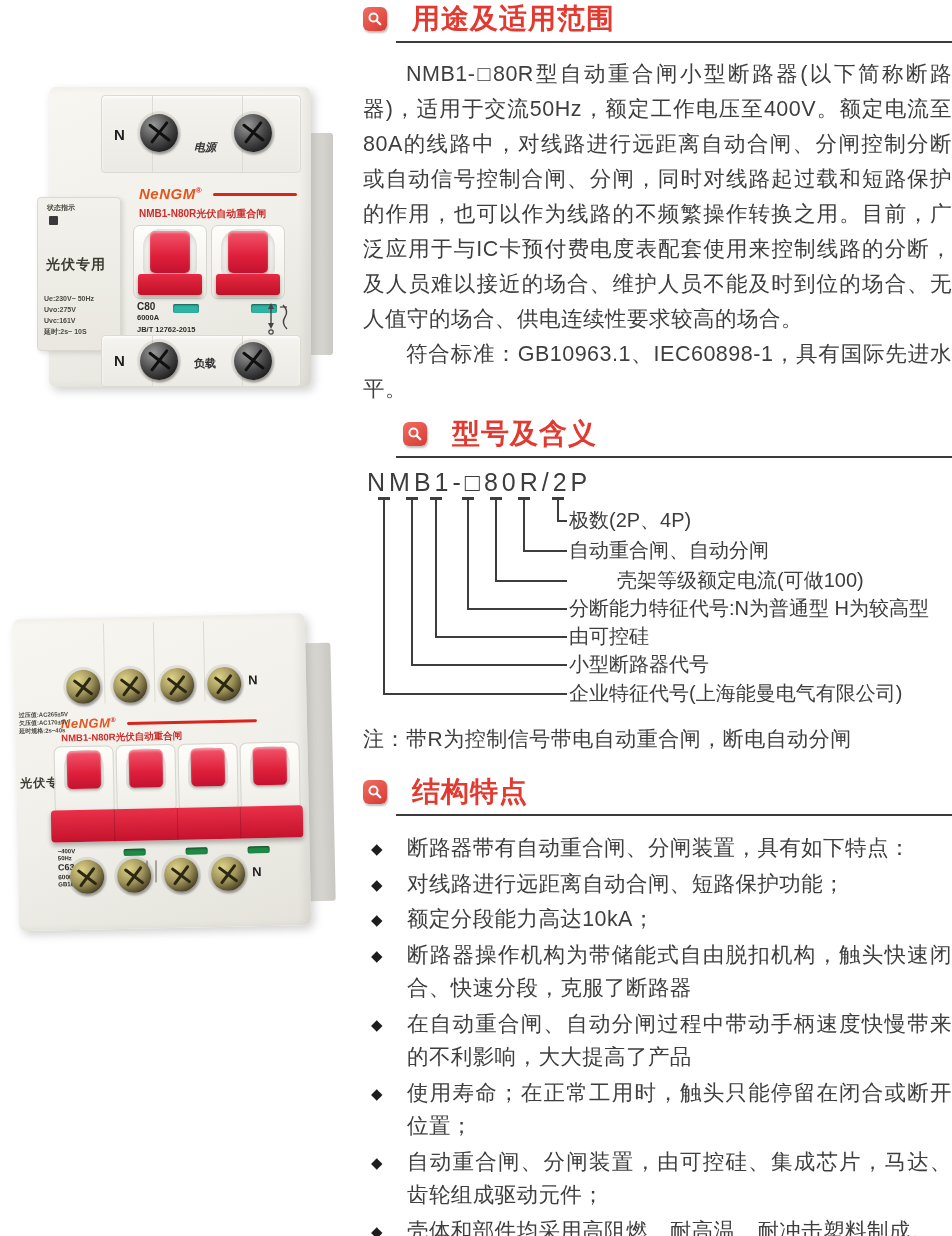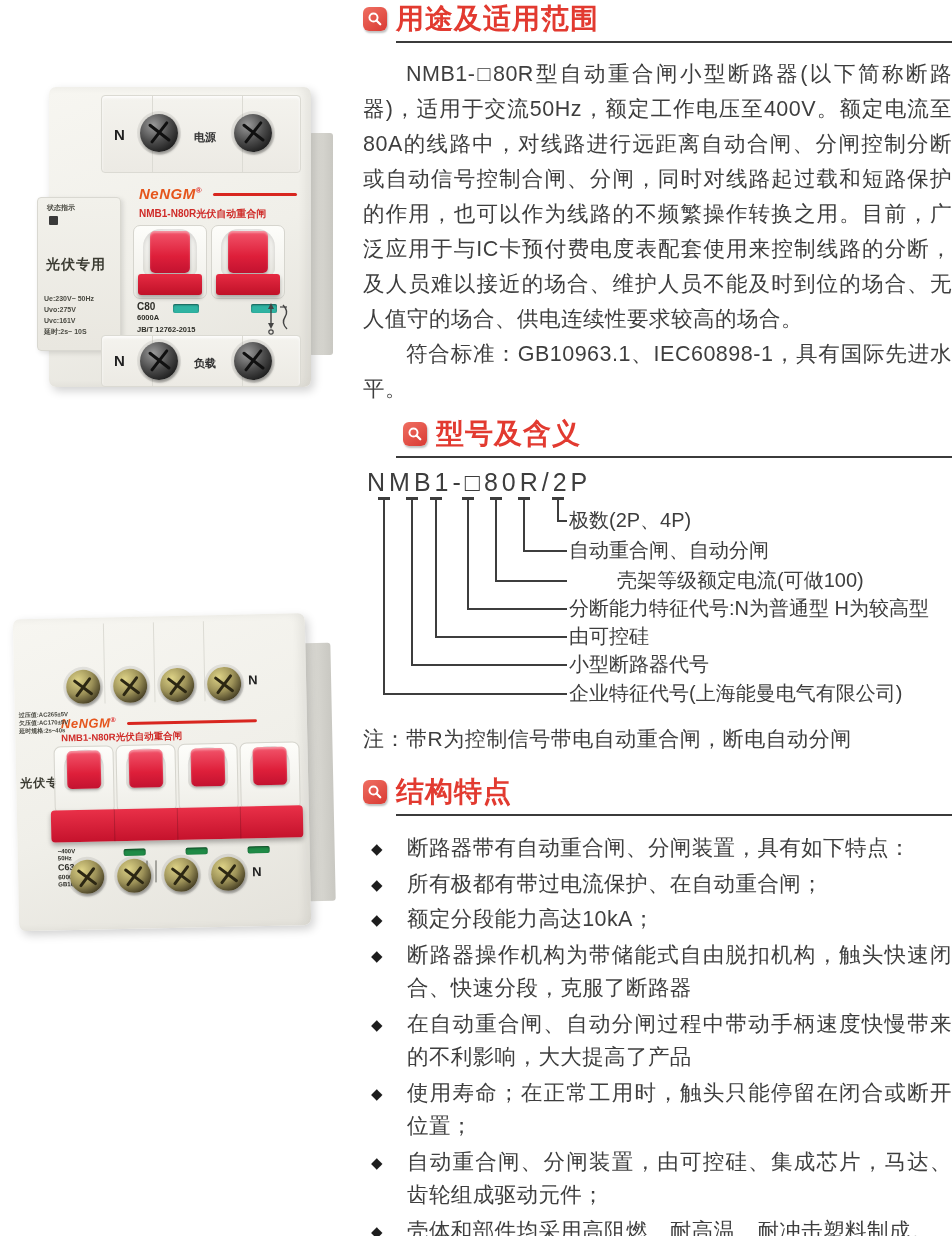--- a/index.html
+++ b/index.html
@@ -2,21 +2,21 @@
 <html><head>
 <meta charset="utf-8">
 <style>
   html,body{margin:0;padding:0;background:#fff;}
   .page{position:relative;width:952px;height:1236px;background:#ffffff;overflow:hidden;
         font-family:"Liberation Sans","DejaVu Sans",sans-serif;color:#3e3e3e;}
 
   
   .right-col{position:absolute;left:363px;top:0;width:589px;}
 
-  .sec-head{display:flex;align-items:center;gap:9px;}
+  .sec-head{display:flex;align-items:center;gap:25px;}
   .sec-icon{width:24px;height:24px;border-radius:6px;flex:0 0 24px;
             background:linear-gradient(145deg,#ef6f62,#d93a33);
             box-shadow:1px 2px 2px rgba(0,0,0,.25);display:flex;align-items:center;justify-content:center;}
   .sec-icon svg{width:18px;height:18px;display:block;}
   .sec-title{margin:0;font-size:28px;line-height:34px;font-weight:700;color:#e23a30;letter-spacing:1px;}
   .sec-rule{margin:5px 0 0 33px;border-top:2px solid #3b3b3b;}
 
   .para{margin:14px 0 0 0;font-size:21.5px;line-height:35px;text-align:justify;
         text-indent:2em;letter-spacing:.5px;color:#3e3e3e;}
   .para.tight{margin-top:0;}
@@ -88,21 +88,21 @@
 
   <div class="breaker" style="left:35px;top:85px;width:300px;height:305px;">
     <div class="rail-fin" style="right:2px;top:48px;width:24px;height:222px;"></div>
     <div class="b-main" style="left:14px;top:2px;width:262px;height:300px;"></div>
 
     <div class="tblock" style="left:66px;top:10px;width:198px;height:76px;">
       <div class="seam" style="left:50px;"></div>
       <div class="seam" style="left:140px;"></div>
       <span class="tlabel" style="left:12px;top:30px;font-size:15px;">N</span>
       <div class="screw" style="left:38px;top:18px;width:38px;height:38px;"></div>
-      <span class="tlabel" style="left:92px;top:34px;font-size:11px;color:#333;">电源</span>
+      <span class="tlabel" style="left:92px;top:44px;font-size:11px;color:#333;font-style:italic;">电源</span>
       <div class="screw" style="left:132px;top:18px;width:38px;height:38px;"></div>
     </div>
 
     <span class="brand" style="left:104px;top:100px;font-size:15px;text-align:right;"><span>NeNGM</span><sup style="font-size:8px;">®</sup></span>
     <div class="brand-line" style="left:178px;top:108px;width:84px;"></div>
     <span class="model-line" style="left:104px;top:122px;font-size:10px;">NMB1-N80R光伏自动重合闸</span>
 
     <div class="sidepanel" style="left:2px;top:112px;width:82px;height:152px;">
       <span class="tinytext" style="left:9px;top:5px;">状态指示</span>
       <div class="statussq" style="left:11px;top:18px;"></div>
@@ -276,21 +276,21 @@
     </div>
     <div class="sec-rule"></div>
 
     <div class="blist">
       <div class="li">
           <span class="dm">◆</span>
           <span class="li-text">断路器带有自动重合闸、分闸装置，具有如下特点：</span>
         </div>
       <div class="li">
           <span class="dm">◆</span>
-          <span class="li-text">所有极都有带过电流保护、在自动重合闸；</span>
+          <span class="li-text">对线路进行远距离自动合闸、短路保护功能；</span>
         </div>
       <div class="li">
           <span class="dm">◆</span>
           <span class="li-text">额定分段能力高达10kA；</span>
         </div>
       <div class="li">
           <span class="dm">◆</span>
           <span class="li-text">断路器操作机构为带储能式自由脱扣机构，触头快速闭合、快速分段，克服了断路器</span>
         </div>
       <div class="li">

